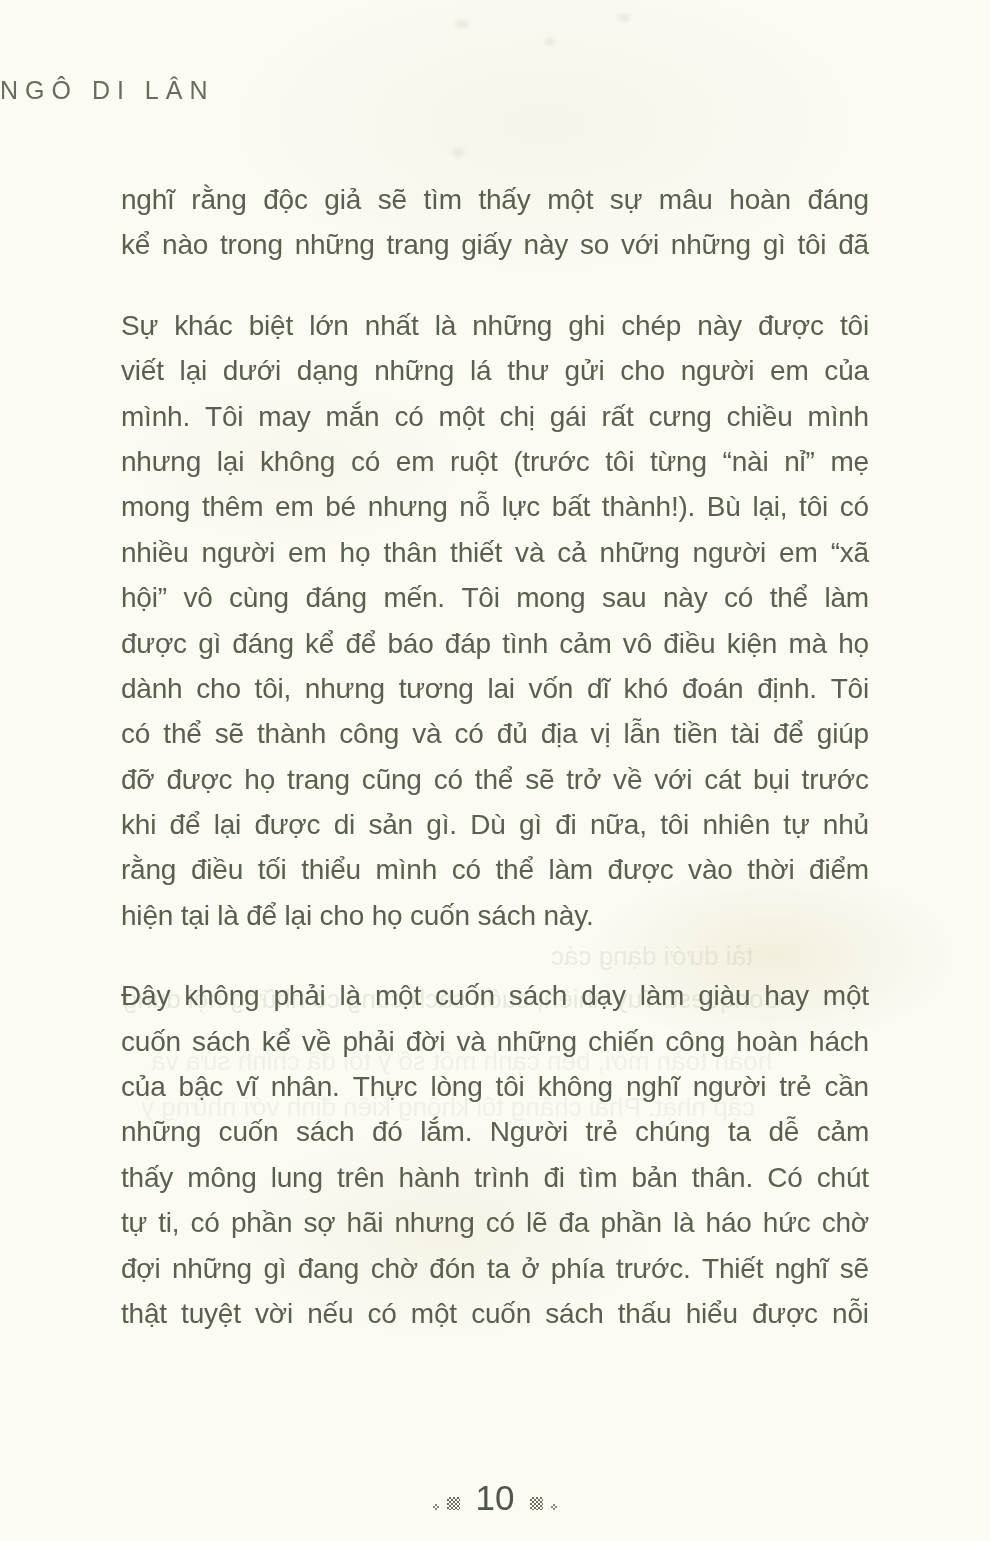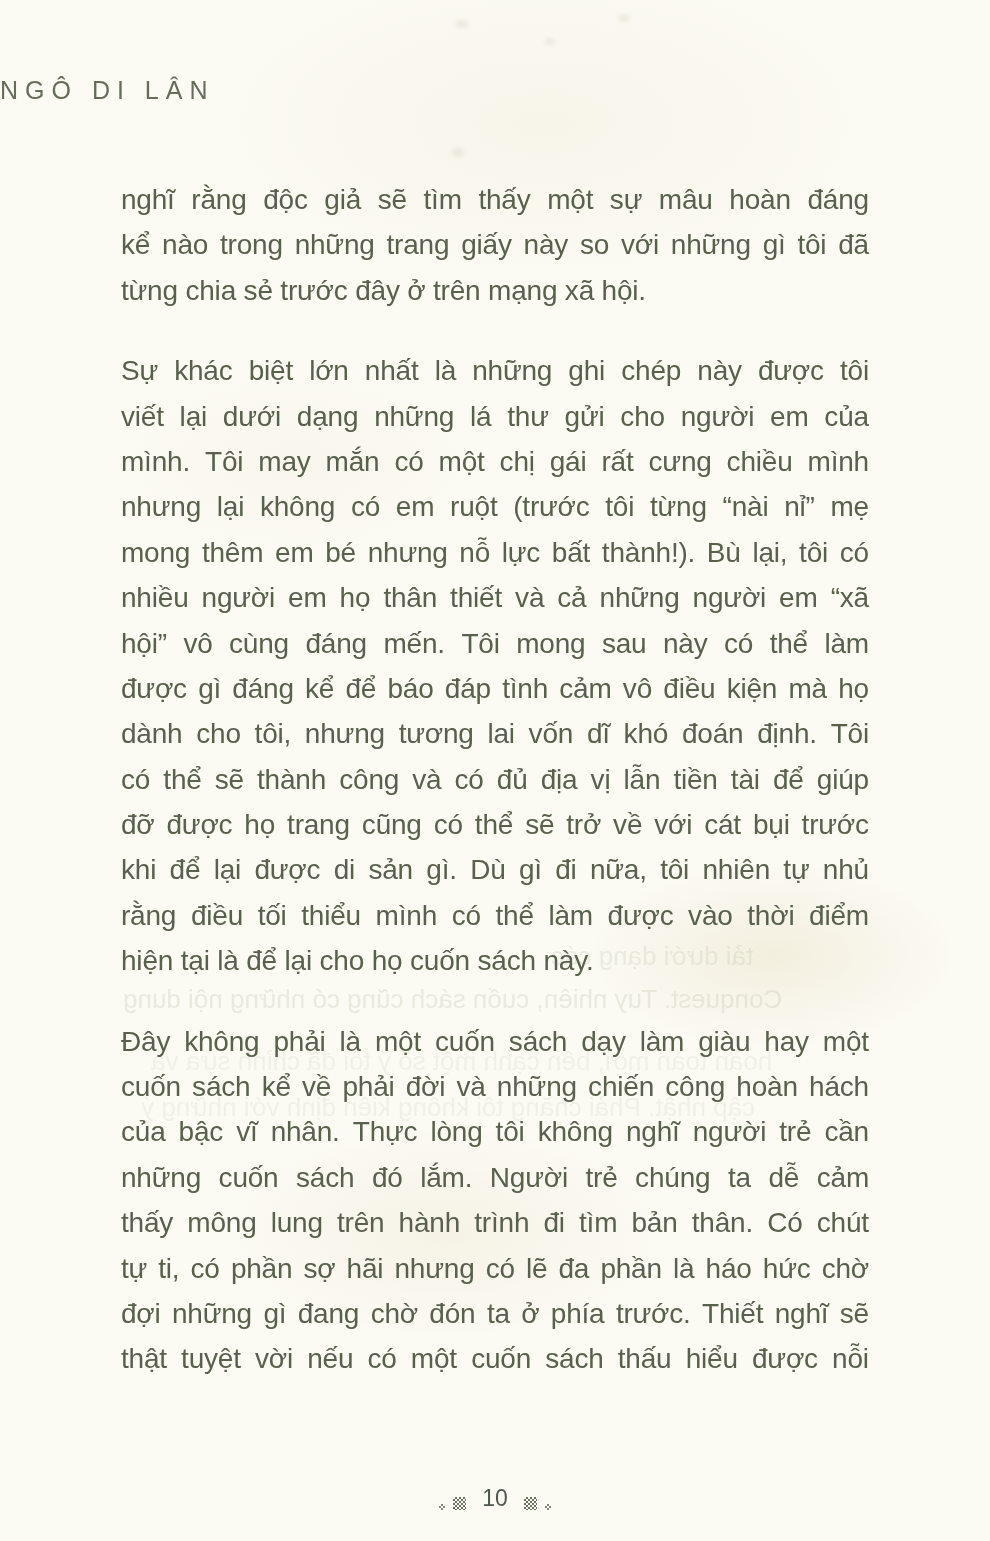--- a/index.html
+++ b/index.html
@@ -87,21 +87,21 @@
 
   .footer{
     position:absolute;
     left:0;right:0;
     top:1478px;
     display:flex;
     justify-content:center;
     align-items:center;
   }
   .page-num{
-    font-size:23px;
+    font-size:35px;
     color:#4f564a;
     margin:0 16px;
     line-height:40px;
   }
   .orn{
     display:inline-block;
     background-image:
       linear-gradient(45deg, var(--ornament) 25%, transparent 25%, transparent 75%, var(--ornament) 75%),
       linear-gradient(45deg, var(--ornament) 25%, transparent 25%, transparent 75%, var(--ornament) 75%);
     background-size:4px 4px;
@@ -157,21 +157,20 @@
           <span>trang</span>
           <span>giấy</span>
           <span>này</span>
           <span>so</span>
           <span>với</span>
           <span>những</span>
           <span>gì</span>
           <span>tôi</span>
           <span>đã</span>
         </div>
-        <div class="line last">từng chia sẻ trước đây ở trên mạng xã hội.</div>
       </div>
       <div class="para">
         <div class="line">
           <span>Sự</span>
           <span>khác</span>
           <span>biệt</span>
           <span>lớn</span>
           <span>nhất</span>
           <span>là</span>
           <span>những</span>

